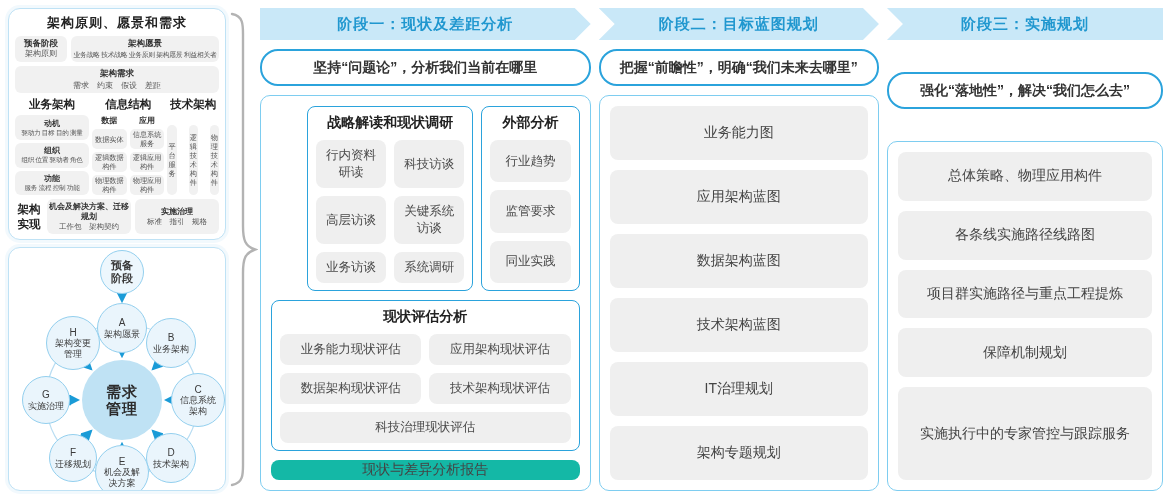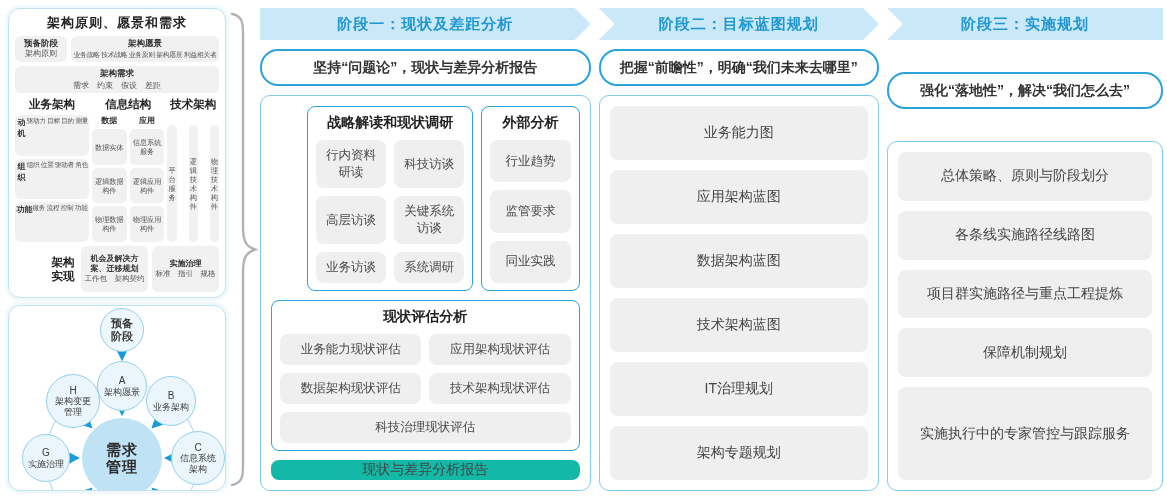--- a/index.html
+++ b/index.html
@@ -9,51 +9,51 @@
     background:#ffffff; color:#333;
     display:flex; padding:8px 4px 8px 8px; gap:2px;
     overflow:hidden;
   }
   
   .left-col { width:218px; flex:0 0 218px; display:flex; flex-direction:column; gap:7px; }
   .panel {
     background:#fff; border:1.5px solid #bfe2f5; border-radius:12px;
     box-shadow:0 0 0 3px rgba(203,231,248,.25);
   }
-  .principles { height:290px; padding:5px 6px; display:flex; flex-direction:column; gap:4px; }
+  .principles { height:232px; padding:5px 6px; display:flex; flex-direction:column; gap:4px; }
   .principles-title { text-align:center; font-weight:bold; font-size:13px; color:#222; letter-spacing:1px; }
   .gbox { background:#f1f1f1; border-radius:6px; text-align:center; color:#555; }
   .gbox .t { font-weight:bold; color:#333; }
   .row1 { display:flex; gap:4px; }
   .prep-box { flex:0 0 52px; padding:2px 1px; font-size:8px; line-height:1.35; }
   .prep-box .t { font-size:8.5px; }
   .vision-box { flex:1; padding:2px 1px; }
   .vision-box .t { font-size:8.5px; }
   .vision-box .s { font-size:6.8px; letter-spacing:-0.3px; white-space:nowrap; color:#555; }
   .req-box { padding:2px 1px; font-size:8.5px; line-height:1.4; }
   .req-box .s { font-size:8px; color:#555; }
   .row3 { display:flex; gap:3px; flex:1; }
   .arch-col { display:flex; flex-direction:column; gap:3px; }
   .arch-col .hdr { text-align:center; font-weight:bold; font-size:11.5px; color:#222; }
   .col-biz { flex:0 0 74px; }
-  .col-biz .gbox { padding:2px 1px; flex:1; display:flex; flex-direction:row; justify-content:center; }
+  .col-biz .gbox { padding:2px 1px; flex:1; display:flex; flex-direction:column; justify-content:center; }
   .col-biz .t { font-size:8px; }
   .col-biz .s { font-size:6.6px; letter-spacing:-0.3px; white-space:nowrap; color:#555; }
   .col-info { flex:1; }
   .info-grid { display:flex; gap:3px; flex:1; }
   .sub-col { flex:1; display:flex; flex-direction:column; gap:3px; }
   .sub-col .shdr { text-align:center; font-weight:bold; font-size:8px; color:#333; }
   .chip-sm { background:#f1f1f1; border-radius:5px; font-size:7.2px; color:#555;
              display:flex; align-items:center; justify-content:center; text-align:center;
              flex:1; line-height:1.25; padding:1px; word-break:break-all; }
   .col-tech { flex:0 0 46px; }
   .col-tech .tech-chips { flex:1; display:flex; flex-direction:row; gap:12px; padding-top:10px; }
   .row4 { display:flex; gap:4px; align-items:stretch; height:46px; }
   .impl-label { flex:0 0 28px; font-weight:bold; font-size:11.5px; color:#222;
-                display:flex; align-items:center; text-align:center; line-height:1.25;margin-left:34px; }
+                display:flex; align-items:center; text-align:center; line-height:1.25; }
   .impl-box { flex:1; padding:2px 2px; display:flex; flex-direction:column; justify-content:center; }
   .impl-box .t { font-size:8px; line-height:1.25; }
   .impl-box .s { font-size:7.5px; color:#555; }
   
   .adm { flex:1; position:relative; overflow:hidden; }
   .adm-node { position:absolute; border-radius:50%; background:#eaf5fc; border:1px solid #93cfee;
               display:flex; flex-direction:column; align-items:center; justify-content:center;
               text-align:center; color:#3a3a3a; line-height:1.15; word-break:break-all; }
   .adm-code { font-size:10px; }
   .adm-label { font-size:9px; }
@@ -235,21 +235,21 @@
 <div class="brace-wrap">
   <svg width="30" height="483" viewBox="0 0 30 483">
     <path d="M4,6 C16,8 15,18 15,30 L15,218 C15,232 17,238 27,241.5 C17,245 15,251 15,265 L15,453 C15,465 16,475 4,477" fill="none" stroke="#b3b3b3" stroke-width="2.4" stroke-linecap="round"></path>
   </svg>
 </div>
 
 <div class="phases">
 
   <div class="phase phase-1">
     <div class="band band-first">阶段一：现状及差距分析</div>
-    <div class="slogan">坚持“问题论”，现状与差异分析报告</div>
+    <div class="slogan">坚持“问题论”，分析我们当前在哪里</div>
     <div class="content">
       <div class="p1-toprow">
         <div class="bluebox p1-strategy">
           <div class="btitle">战略解读和现状调研</div>
           <div class="grid2" style="flex:1;">
             <div class="chip">行内资料研读</div>
             <div class="chip">科技访谈</div>
             <div class="chip">高层访谈</div>
             <div class="chip">关键系统访谈</div>
             <div class="chip">业务访谈</div>
@@ -290,21 +290,21 @@
         <div class="bigchip">架构专题规划</div>
       </div>
     </div>
   </div>
 
   <div class="phase phase-3">
     <div class="band band-last">阶段三：实施规划</div>
     <div class="slogan">强化“落地性”，解决“我们怎么去”</div>
     <div class="content">
       <div class="stack">
-        <div class="bigchip">总体策略、原则与阶段划分</div>
+        <div class="bigchip">总体策略、物理应用构件</div>
         <div class="bigchip">各条线实施路径线路图</div>
         <div class="bigchip">项目群实施路径与重点工程提炼</div>
         <div class="bigchip">保障机制规划</div>
         <div class="bigchip tall">实施执行中的专家管控与跟踪服务</div>
       </div>
     </div>
   </div>
 </div>
 
 </body></html>

